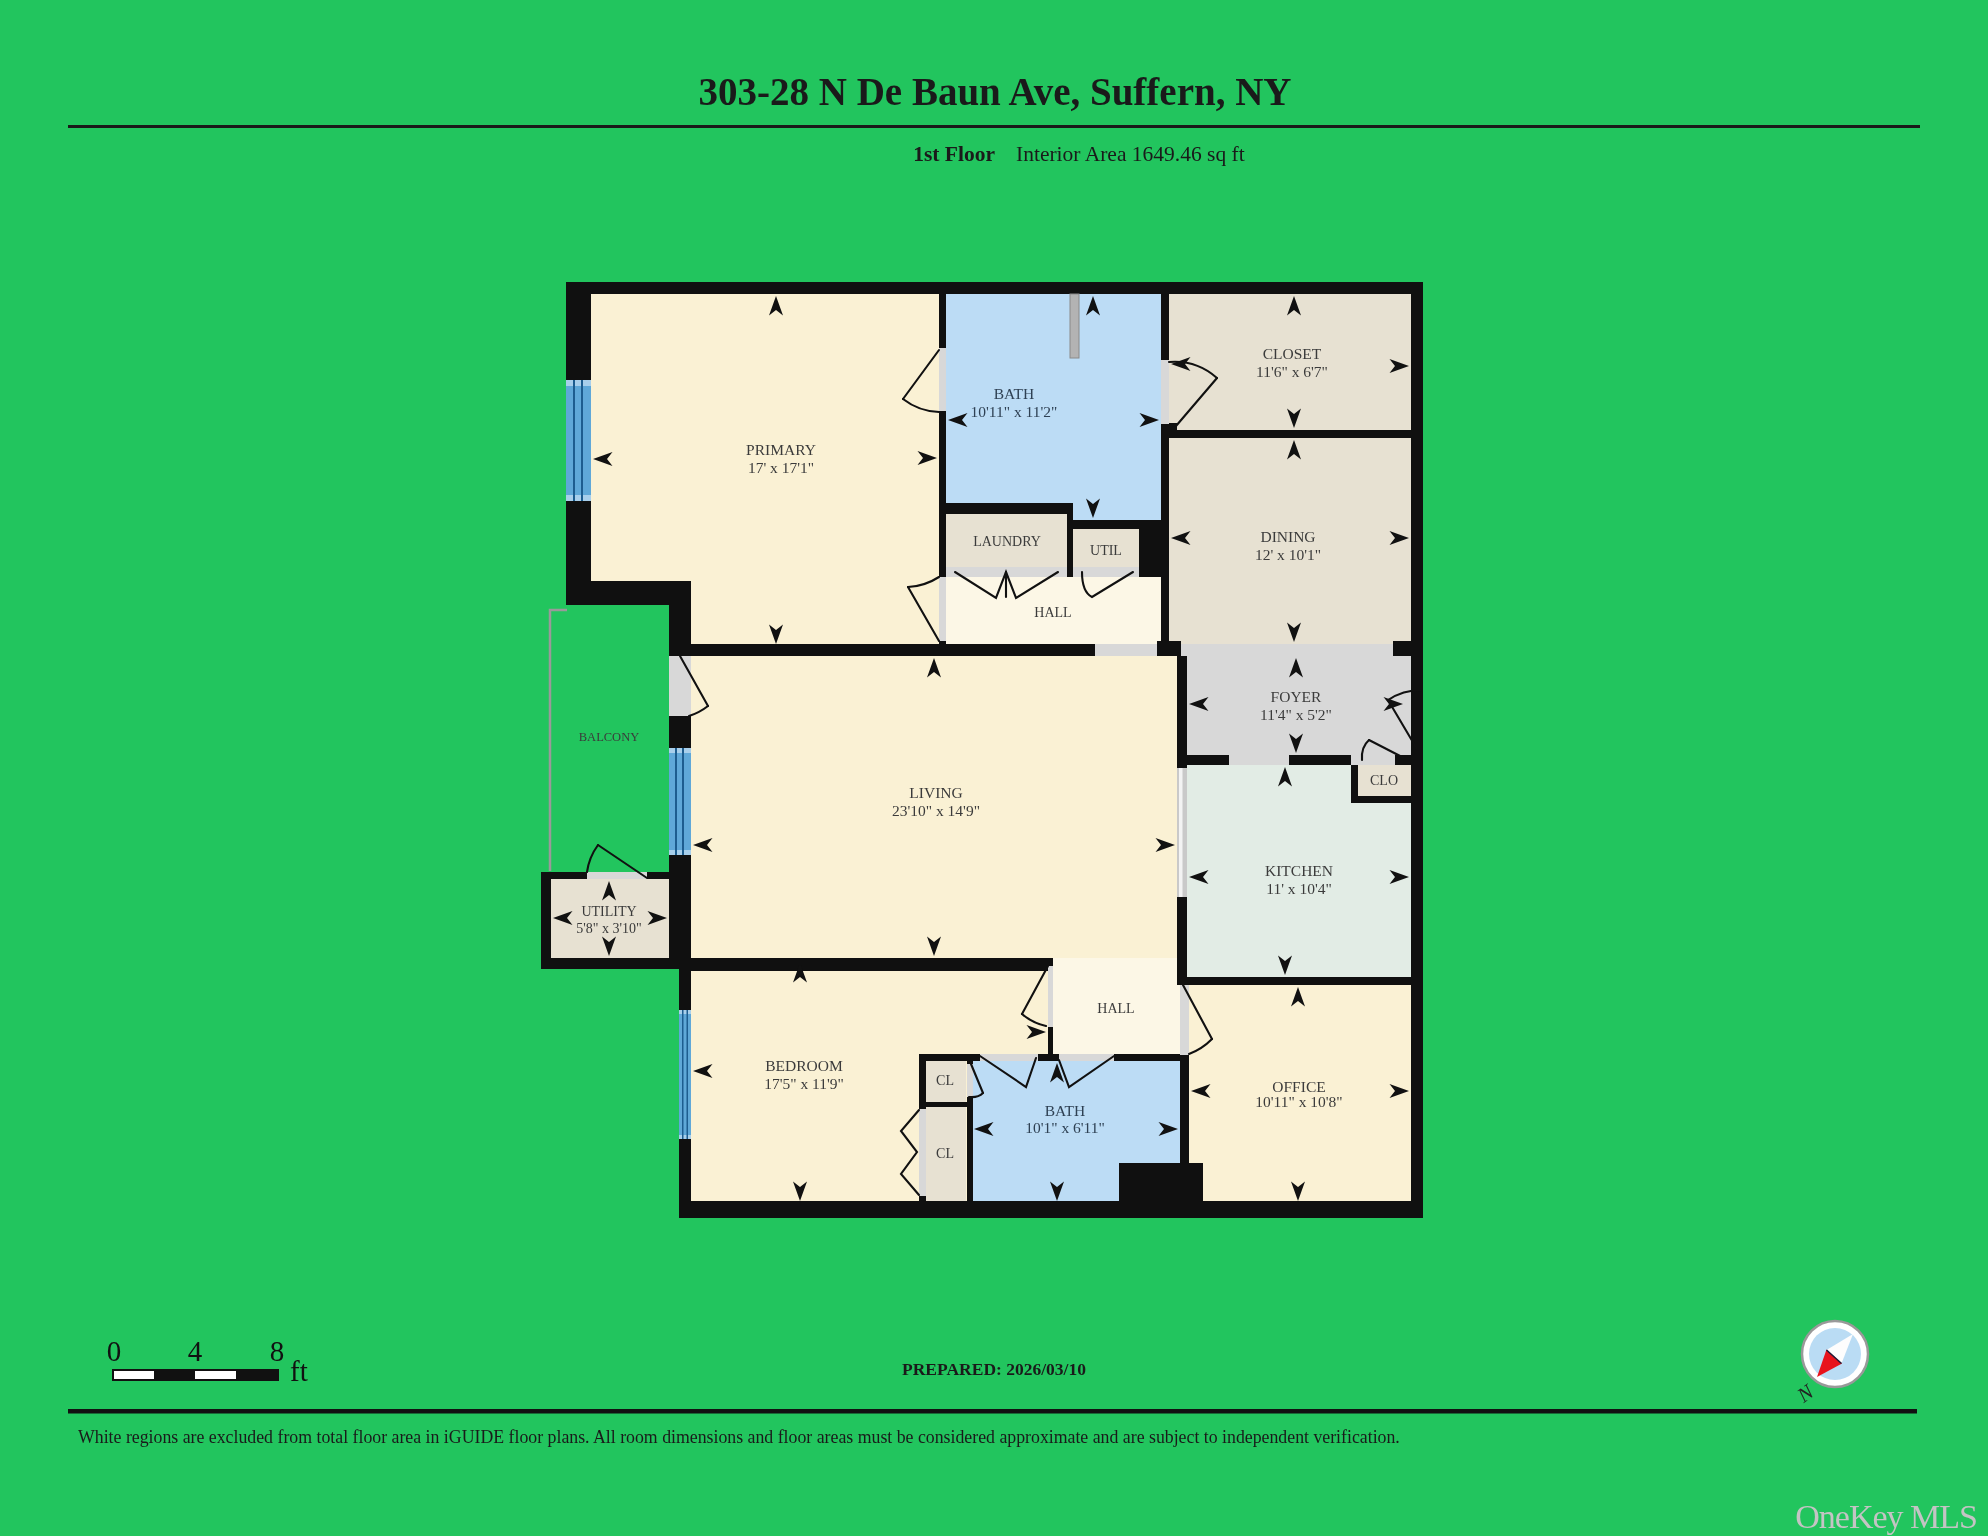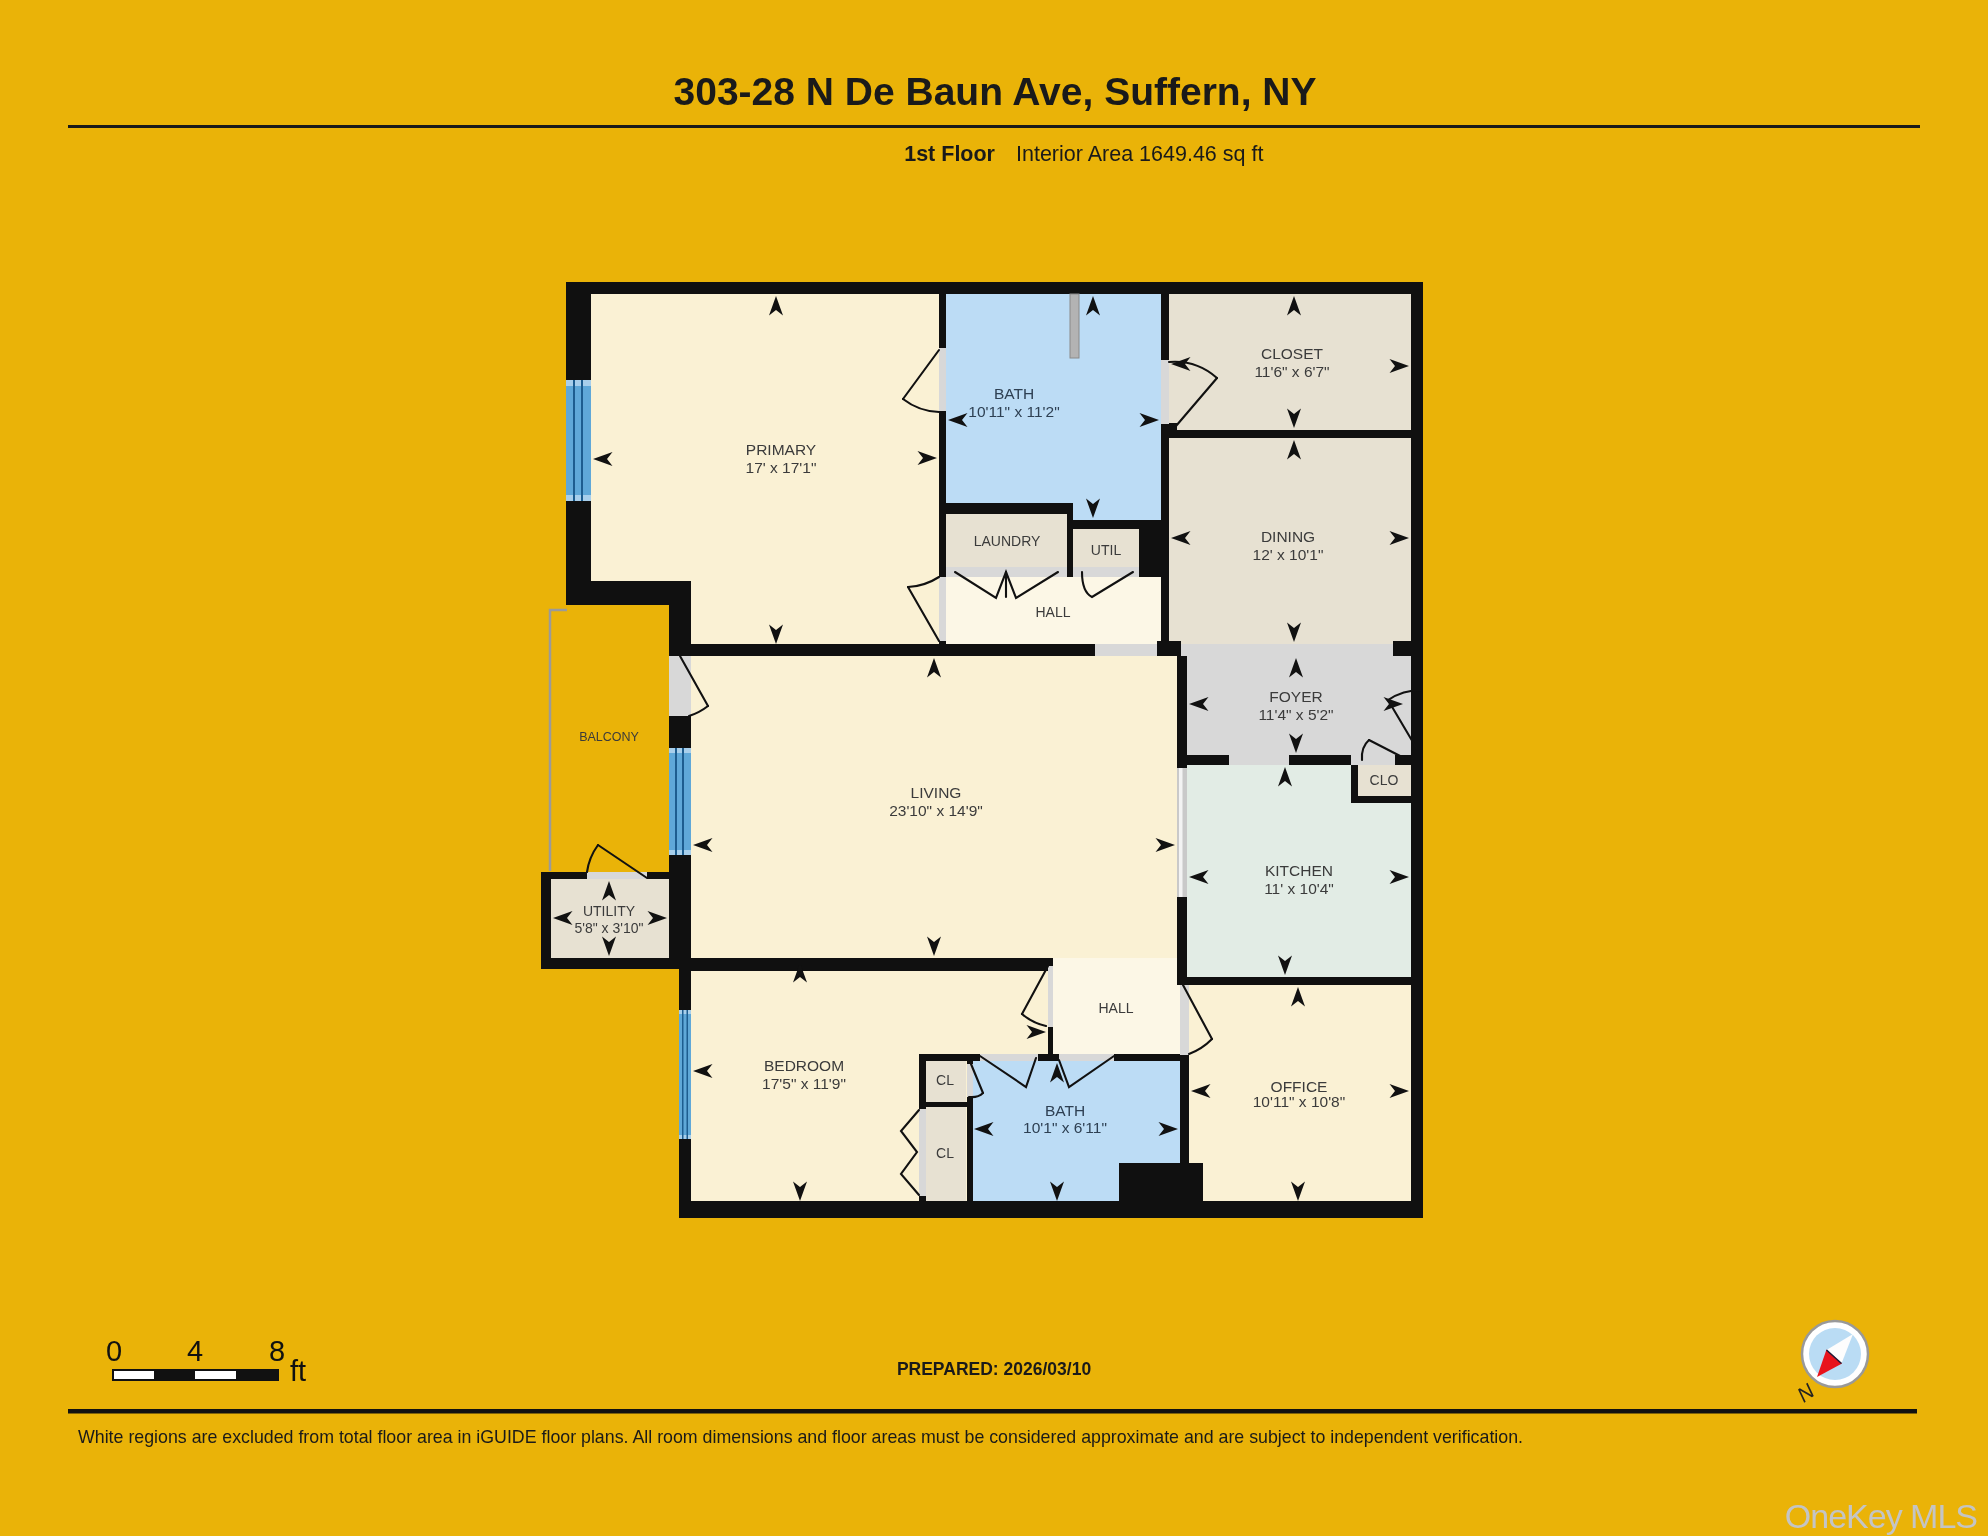--- a/index.html
+++ b/index.html
@@ -1,17 +1,17 @@
 <!DOCTYPE html>
 <html><head>
 <meta charset="utf-8">
 <style>
   html,body{margin:0;padding:0;background:#fff;}
-  .page{position:relative;width:1988px;height:1536px;background:#eab308;overflow:hidden;
-        font-family:Liberation Sans, sans-serif;}
+  .page{position:relative;width:1988px;height:1536px;background:#22c55e;overflow:hidden;
+        font-family:Liberation Serif, serif;}
   svg{display:block}
 </style>
 </head>
 <body>
 <div class="page">
 <svg width="1988" height="1536" viewBox="0 0 1988 1536">
 
 <text x="995" y="105" font-size="39" font-weight="bold" fill="#1a1a1a" text-anchor="middle">303-28 N De Baun Ave, Suffern, NY</text>
 <rect x="68" y="125" width="1852" height="3" fill="#1a1a1a"></rect>
 <text x="995" y="161" font-size="21.5" font-weight="bold" fill="#1a1a1a" text-anchor="end">1st Floor</text>

